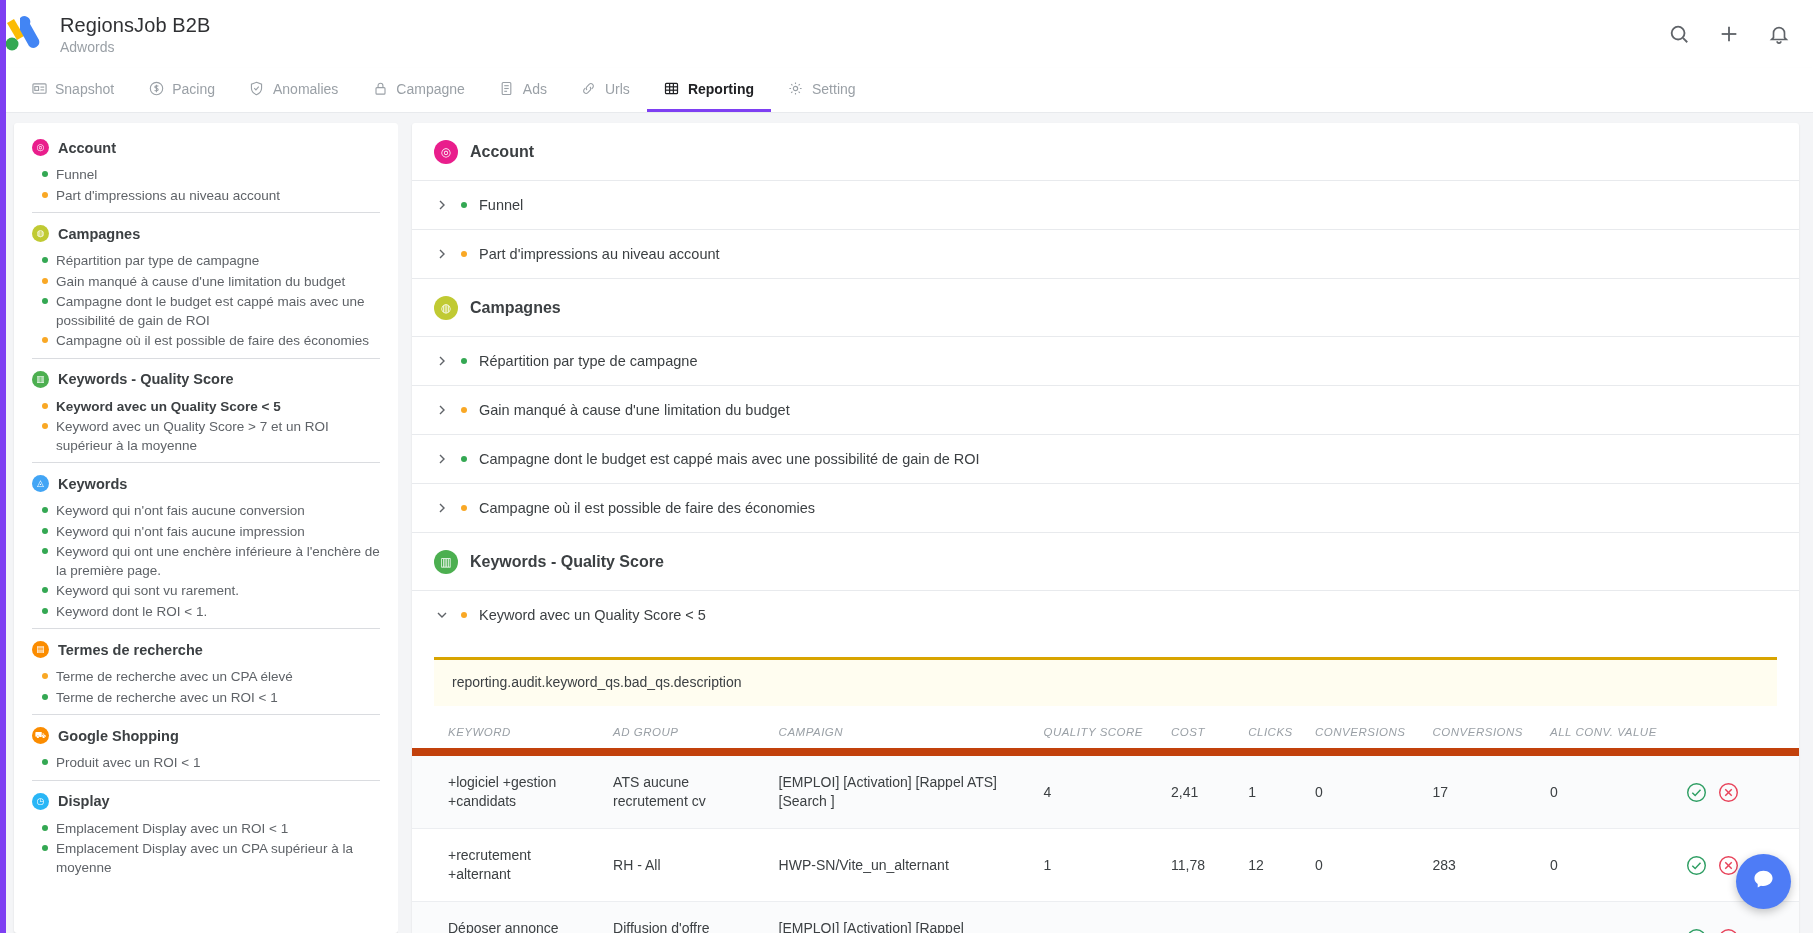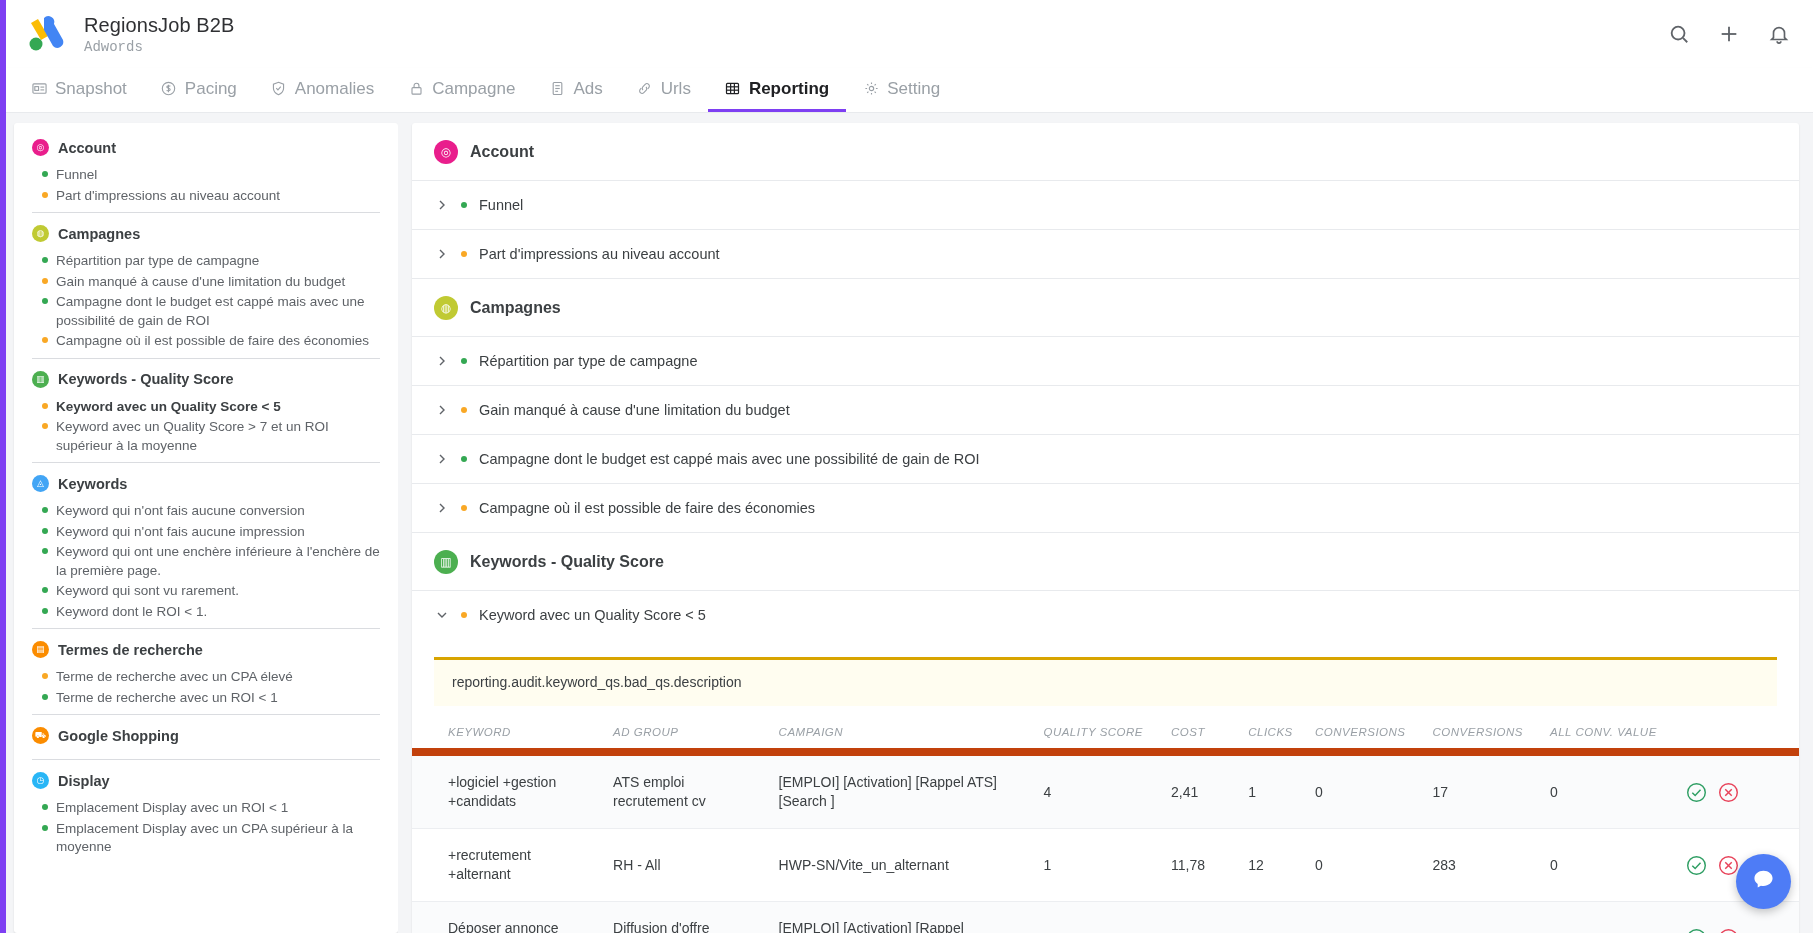--- a/index.html
+++ b/index.html
@@ -10,39 +10,39 @@
     overflow: hidden;
   }
   .app { position: relative; width: 1813px; height: 933px; display: flex; flex-direction: column; }
 
   
   .rail { position: absolute; left: 0; top: 0; width: 6px; height: 933px; background: #7e3ff2; z-index: 30; }
 
   
   .header {
     height: 68px; background: #fff; display: flex; align-items: center;
-    padding-left: 24px; padding-right: 22px; flex: 0 0 68px;
+    padding-right: 22px; flex: 0 0 68px;
   }
   .brand { display: flex; align-items: center; gap: 16px; }
   .brand-logo { width: 44px; height: 40px; position: relative; flex: 0 0 44px; }
   .brand-text .title { font-size: 20px; color: #2f3033; letter-spacing: .1px; line-height: 24px; }
-  .brand-text .subtitle { font-size: 14px; color: #9aa0a6; line-height: 18px; margin-top: 1px; font-family: Liberation Mono, monospace; }
+  .brand-text .subtitle { font-size: 14px; color: #9aa0a6; line-height: 18px; margin-top: 1px; }
   .header-spacer { flex: 1 1 auto; }
   .header-actions { display: flex; align-items: center; gap: 26px; }
   .hicon { width: 24px; height: 24px; color: #5f6368; cursor: pointer; display:flex; align-items:center; justify-content:center;}
 
   
   .tabs {
     height: 45px; background:#fff; display: flex; align-items: flex-end;
     padding-left: 14px; border-bottom: 1px solid #e8eaed; flex: 0 0 45px;
     box-shadow: 0 1px 2px rgba(60,64,67,.06);
   }
   .tab {
     display: flex; align-items: center; gap: 8px; height: 44px;
-    padding: 0 17px; font-size: 17px; color: #9aa0a6; cursor: pointer;
+    padding: 0 17px; font-size: 14px; color: #9aa0a6; cursor: pointer;
     border-bottom: 3px solid transparent; position: relative; white-space: nowrap;
   }
   .tab .ticon { width: 16px; height: 16px; display:flex; align-items:center; justify-content:center; }
   .tab.active { color: #202124; font-weight: 700; border-bottom-color: #7e3ff2; }
   .tab.active .ticon { color: #202124; }
 
   
   .body { flex: 1 1 auto; display: flex; background: #f4f5f7; overflow: hidden; }
 
   
@@ -365,20 +365,26 @@
                 <span>Terme de recherche avec un ROI &lt; 1</span>
               </li>
           </ul>
         </div>
 
         <div class="sb-group">
           <div class="sb-head">
             <span class="sb-badge" style="background:#fb8c00">⛟</span>
             <span class="sb-title">Google Shopping</span>
           </div>
+          <ul class="sb-items">
+            <li class="sb-item">
+                <span class="dot green"></span>
+                <span>Produit avec un ROI &lt; 1</span>
+              </li>
+          </ul>
         </div>
 
         <div class="sb-group">
           <div class="sb-head">
             <span class="sb-badge" style="background:#29b6f6">◷</span>
             <span class="sb-title">Display</span>
           </div>
           <ul class="sb-items">
             <li class="sb-item">
                 <span class="dot green"></span>
@@ -488,21 +494,21 @@
               <th class="c-clk">CLICKS</th>
               <th class="c-conv">CONVERSIONS</th>
               <th class="c-imp">CONVERSIONS</th>
               <th class="c-acv">ALL CONV. VALUE</th>
               <th class="c-act"></th>
             </tr>
           </thead>
           <tbody>
             <tr>
               <td>+logiciel +gestion +candidats</td>
-              <td>ATS emploi recrutement cv</td>
+              <td>ATS aucune recrutement cv</td>
               <td>[EMPLOI] [Activation] [Rappel ATS] [Search ]</td>
               <td>4</td>
               <td>2,41</td>
               <td>1</td>
               <td>0</td>
               <td>17</td>
               <td>0</td>
               <td>
                 <div class="actions">
                   <span class="act-btn act-ok">

